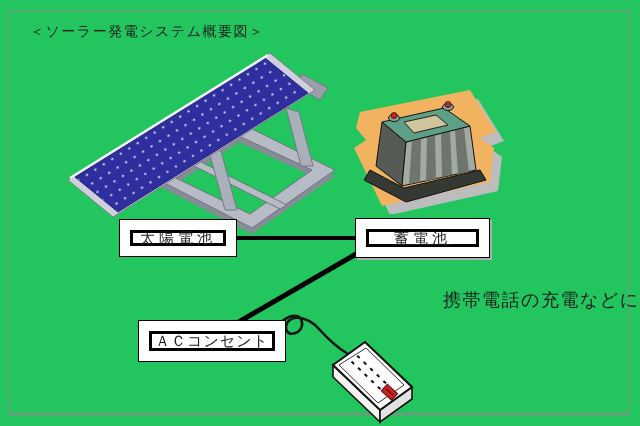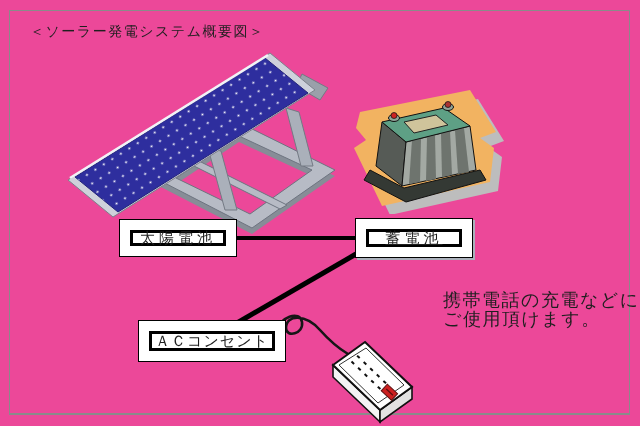--- a/index.html
+++ b/index.html
@@ -1,17 +1,17 @@
 <!DOCTYPE html>
 <html><head>
 <meta charset="utf-8">
 <style>
   html,body{margin:0;padding:0;background:#fff;}
   .canvas{
-    position:relative;width:640px;height:426px;background:#ec4899;overflow:hidden;
+    position:relative;width:640px;height:426px;background:#22c55e;overflow:hidden;
     font-family:"Liberation Sans","DejaVu Sans",sans-serif;color:#1f1f1f;
   }
   .page-border{
     position:absolute;left:9px;top:10px;width:619px;height:402px;
     border:1px solid #8a8a8a;border-bottom-width:2px;
   }
   .title{
     position:absolute;left:30px;top:23px;font-size:14px;letter-spacing:1.5px;
     color:#1f1f1f;white-space:nowrap;
   }
@@ -23,21 +23,21 @@
   .node{
     position:absolute;background:#fff;border:1px solid #000;padding:10px;
     box-sizing:border-box;z-index:3;
   }
   .node-inner{
     border:3px solid #000;width:100%;height:100%;display:flex;align-items:center;
     justify-content:center;font-size:15px;letter-spacing:4px;box-sizing:border-box;
     white-space:nowrap;
   }
   .node-solar{left:119px;top:219px;width:118px;height:38px;}
-  .node-battery{left:355px;top:218px;width:118px;height:40px;box-shadow:2px 2px 0 #aab0ba;text-decoration:underline;}
+  .node-battery{left:355px;top:218px;width:135px;height:40px;box-shadow:2px 2px 0 #aab0ba;text-decoration:underline;}
   .node-outlet{left:138px;top:320px;width:148px;height:42px;}
   .node-outlet .node-inner{letter-spacing:1px;}
   .note{
     position:absolute;left:443px;top:291px;font-size:18px;line-height:18.5px;
     letter-spacing:1.5px;white-space:nowrap;
   }
 </style>
 </head>
 <body>
 
@@ -129,16 +129,15 @@
   </div>
 
   <div class="node node-outlet">
     <div class="node-inner">
       <span>ＡＣコンセント</span>
     </div>
   </div>
 
   <div class="note">
     <div>携帯電話の充電などに</div>
-    <div>ご使用頂けます。</div>
   </div>
 
 </div>
 
 </body></html>

